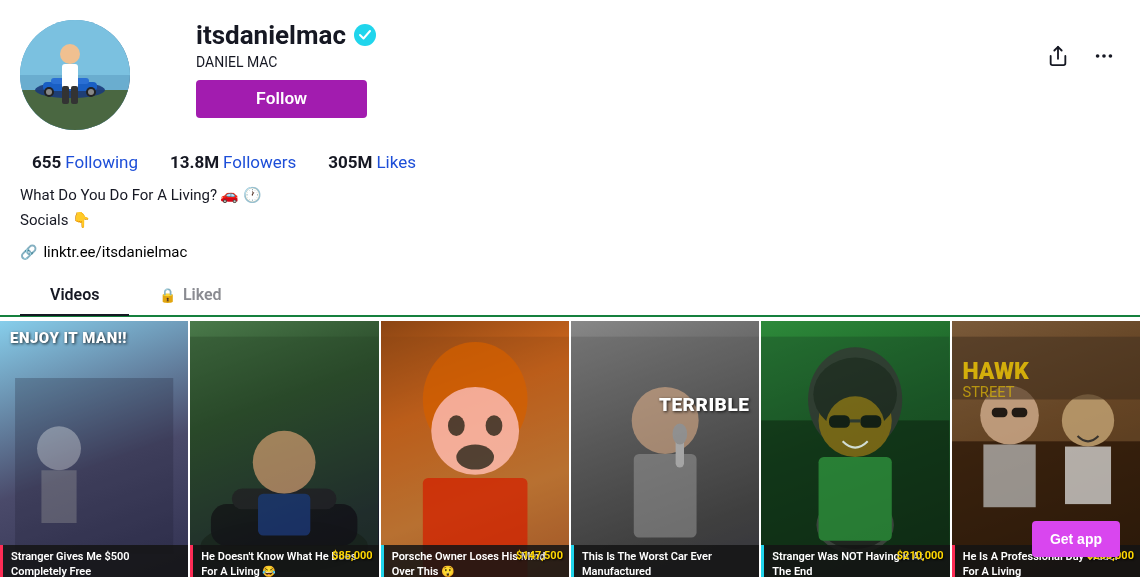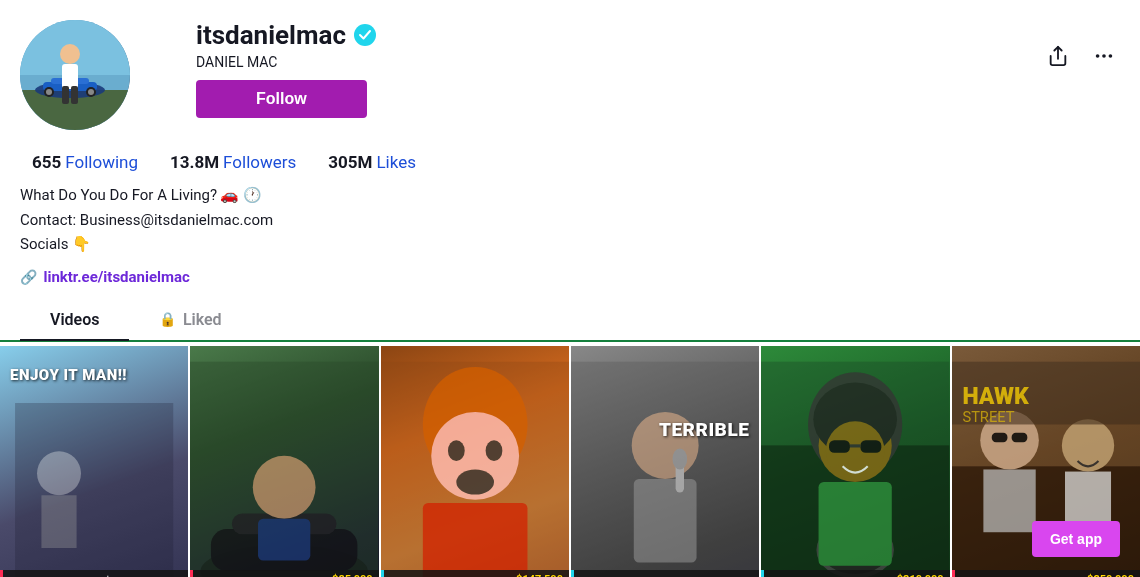--- a/index.html
+++ b/index.html
@@ -152,22 +152,22 @@
       color: #161823;
       font-size: 15px;
     }
 
     .link-icon {
       color: #8a8b91;
       font-size: 14px;
     }
 
     .profile-link {
-      color: #6d28d9;
-      font-weight: 700;
+      color: #000000;
+      font-weight: 400;
       text-decoration: none;
     }
 
     
     .tabs-row {
       display: flex;
       align-items: center;
       border-bottom: 2px solid #15803d;
       padding: 0 20px;
       margin-bottom: 0;
@@ -227,21 +227,21 @@
       right: 10px;
       font-size: 13px;
       font-weight: 900;
       color: #fff;
       text-shadow: 1px 1px 3px rgba(0,0,0,0.8);
       text-transform: uppercase;
       letter-spacing: 0.5px;
       line-height: 1.2;
     }
 
-    .vid1-overlay { top: 20px; font-size: 15px; }
+    .vid1-overlay { top: 8px; font-size: 15px; }
     .vid4-overlay { font-size: 19px; font-weight: 900; text-align: right; top: 25%; }
 
     .video-caption-box {
       position: absolute;
       bottom: 30px;
       left: 0;
       right: 0;
       background: rgba(20,20,20,0.85);
       padding: 5px 8px;
       font-size: 11px;
@@ -360,21 +360,20 @@
     <span class="stat-label">Followers</span>
   </div>
   <div class="stat-group">
     <span class="stat-number">305M</span>
     <span class="stat-label">Likes</span>
   </div>
 </div>
 
 <div class="bio-section">
   <div class="bio-line">What Do You Do For A Living? 🚗 🕐</div>
-  <div class="bio-line">Contact: Business@itsdanielmac.com</div>
   <div class="bio-line">Socials 👇</div>
 </div>
 
 <div class="link-row">
   <span class="link-icon">🔗</span>
   <a class="profile-link" href="#">linktr.ee/itsdanielmac</a>
 </div>
 
 <div class="tabs-row">
   <div class="tab active">

